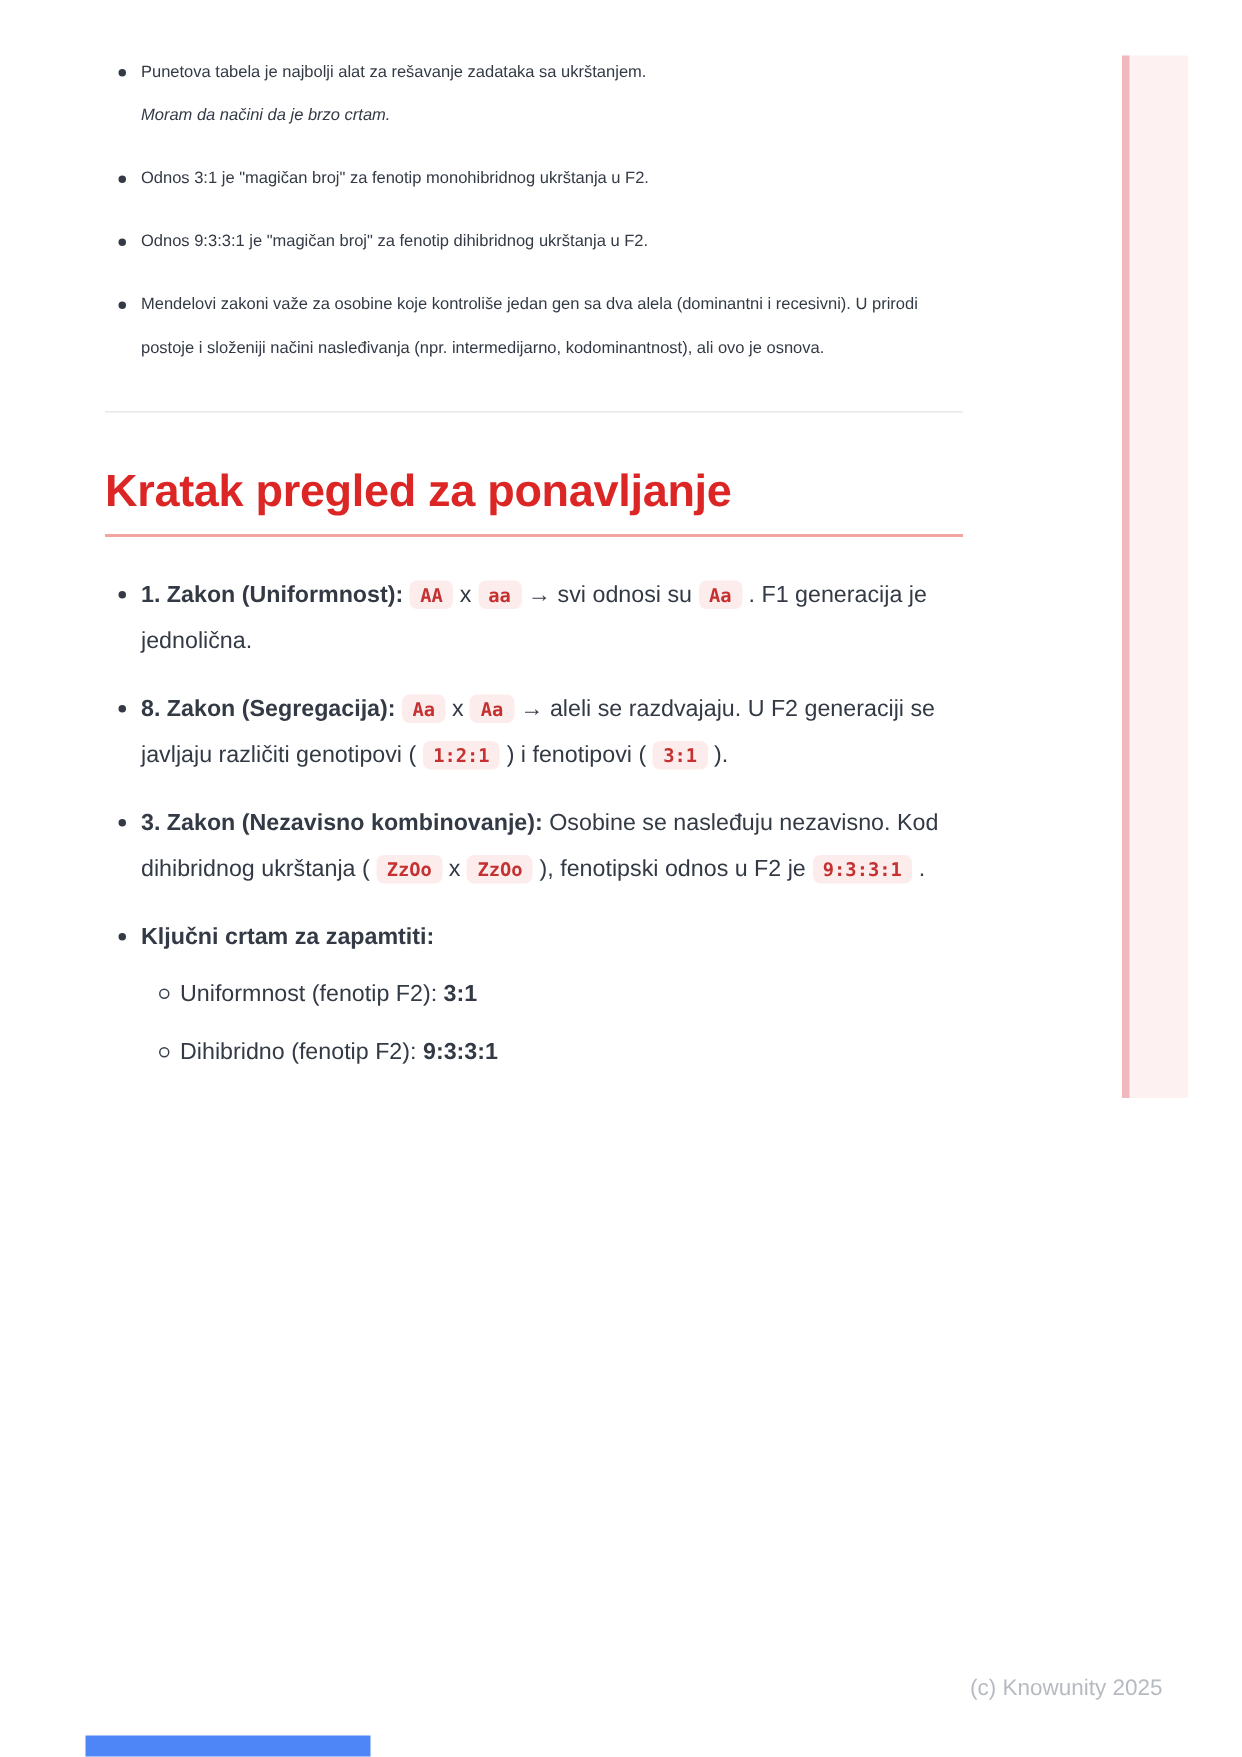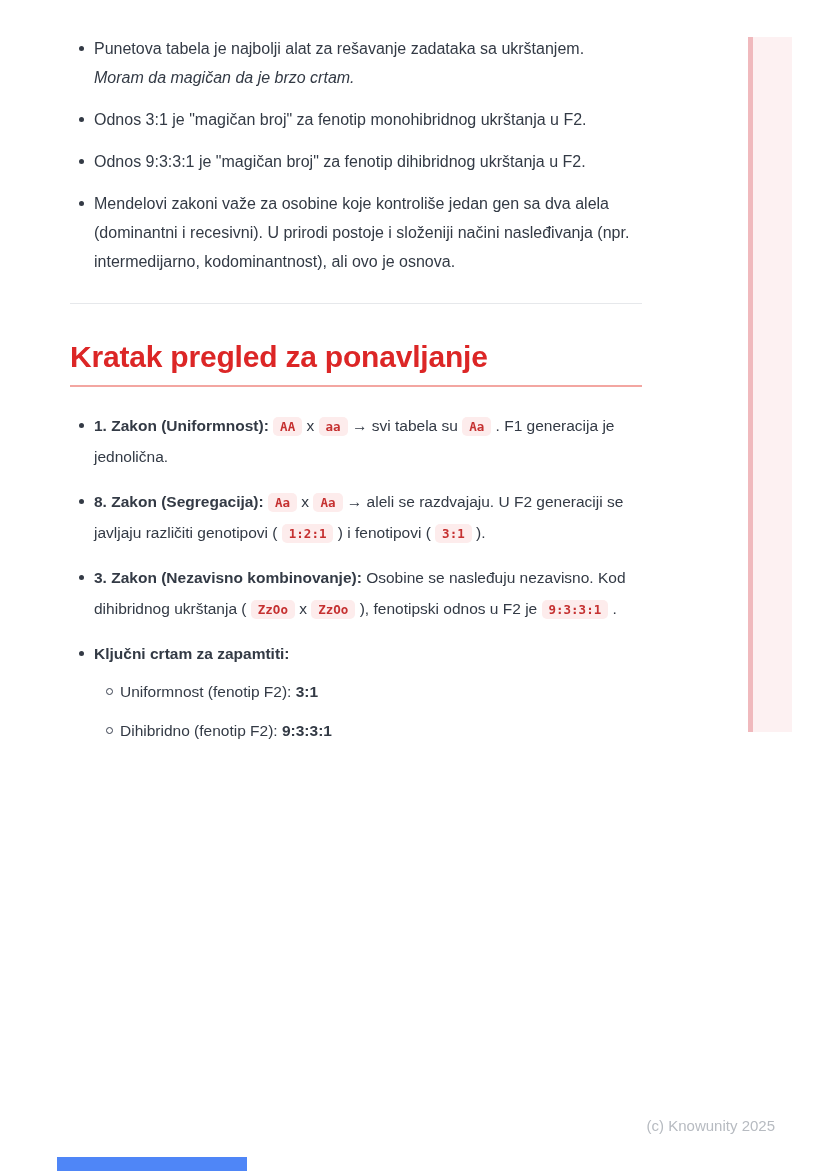--- a/index.html
+++ b/index.html
@@ -15,21 +15,21 @@
     --divider:#e6e8eb;
   }
   html,body{margin:0;padding:0;}
   body{
     width:828px;height:1171px;position:relative;overflow:hidden;
     background:#ffffff;color:var(--body-text);
     font-family:"Liberation Sans",sans-serif;
   }
   .content{position:absolute;left:70px;top:34px;width:572px;}
   ul{list-style:none;margin:0;padding:0;}
-  .notes li{position:relative;padding-left:24px;margin-bottom:13px;font-size:16px;line-height:29px;}
+  .notes li{position:relative;padding-left:24px;margin-bottom:13px;font-size:11px;line-height:29px;}
   .notes li::before{content:"";position:absolute;left:9px;top:12px;width:5px;height:5px;border-radius:50%;background:var(--body-text);}
   .i{font-style:italic;}
   .b{font-weight:bold;}
   hr.divider{border:none;border-top:1px solid var(--divider);margin:27px 0 0;}
   h1.review-heading{
     color:var(--accent-red);font-size:30px;font-weight:bold;line-height:1.15;
     margin:36px 0 0;padding-bottom:10px;border-bottom:2px solid var(--underline);
     letter-spacing:-0.2px;
   }
   .review{margin-top:23px;}
@@ -49,32 +49,32 @@
   .pink-bar{position:absolute;left:748px;top:37px;width:39px;height:695px;background:var(--pink-fill);border-left:5px solid var(--pink-edge);}
   .blue-bar{position:absolute;left:57px;top:1157px;width:190px;height:14px;background:var(--blue-bar);}
   .footer{position:absolute;top:1117px;right:53px;font-size:15px;color:var(--footer-gray);}
 </style>
 </head>
 <body>
 
 <div class="content">
 
   <ul class="notes">
-    <li><span>Punetova tabela je najbolji alat za rešavanje zadataka sa ukrštanjem.</span><br><span class="i">Moram da magičan da je brzo crtam.</span></li>
+    <li><span>Punetova tabela je najbolji alat za rešavanje zadataka sa ukrštanjem.</span><br><span class="i">Moram da načini da je brzo crtam.</span></li>
     <li><span>Odnos 3:1 je "magičan broj" za fenotip monohibridnog ukrštanja u F2.</span></li>
     <li><span>Odnos 9:3:3:1 je "magičan broj" za fenotip dihibridnog ukrštanja u F2.</span></li>
     <li><span>Mendelovi zakoni važe za osobine koje kontroliše jedan gen sa dva alela (dominantni i recesivni). U prirodi postoje i složeniji načini nasleđivanja (npr. intermedijarno, kodominantnost), ali ovo je osnova.</span></li>
   </ul>
 
   <hr class="divider">
 
   <h1 class="review-heading">Kratak pregled za ponavljanje</h1>
 
   <ul class="review">
-    <li><span class="b">1. Zakon (Uniformnost): </span><code class="badge">AA</code><span> x </span><code class="badge">aa</code><span> → svi tabela su </span><code class="badge">Aa</code><span> . F1 generacija je jednolična.</span></li>
+    <li><span class="b">1. Zakon (Uniformnost): </span><code class="badge">AA</code><span> x </span><code class="badge">aa</code><span> → svi odnosi su </span><code class="badge">Aa</code><span> . F1 generacija je jednolična.</span></li>
     <li><span class="b">8. Zakon (Segregacija): </span><code class="badge">Aa</code><span> x </span><code class="badge">Aa</code><span> → aleli se razdvajaju. U F2 generaciji se javljaju različiti genotipovi ( </span><code class="badge">1:2:1</code><span> ) i fenotipovi ( </span><code class="badge">3:1</code><span> ).</span></li>
     <li><span class="b">3. Zakon (Nezavisno kombinovanje): </span><span>Osobine se nasleđuju nezavisno. Kod dihibridnog ukrštanja ( </span><code class="badge">ZzOo</code><span> x </span><code class="badge">ZzOo</code><span> ), fenotipski odnos u F2 je </span><code class="badge">9:3:3:1</code><span> .</span></li>
     <li>
       <span><span class="b">Ključni crtam za zapamtiti:</span></span>
       <ul class="sublist">
         <li><span>Uniformnost (fenotip F2): </span><span class="b">3:1</span></li>
         <li><span>Dihibridno (fenotip F2): </span><span class="b">9:3:3:1</span></li>
       </ul>
     </li>
   </ul>

